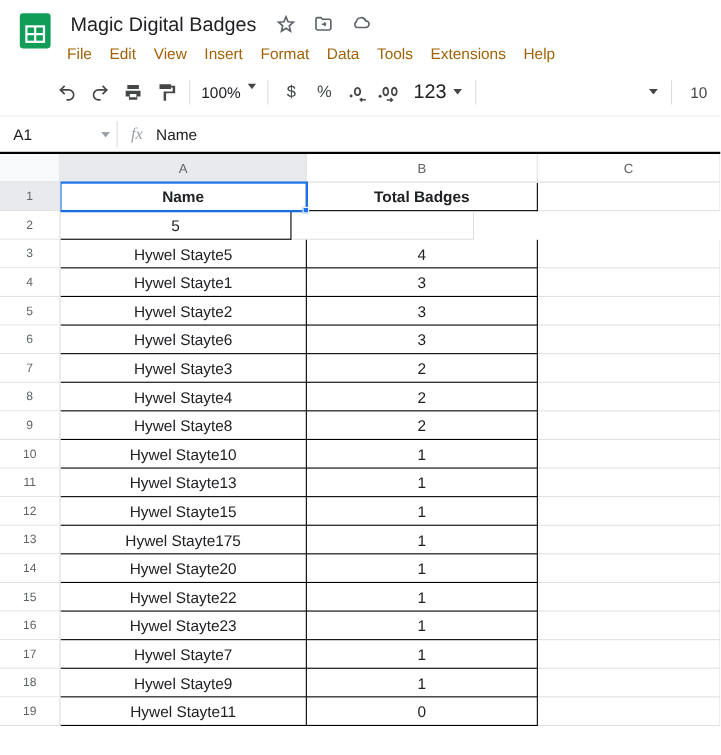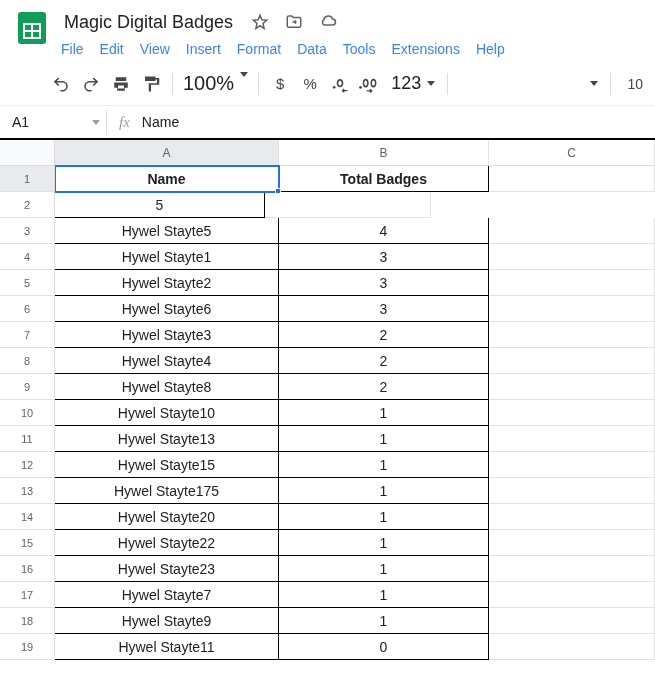--- a/index.html
+++ b/index.html
@@ -5,25 +5,25 @@
   * { box-sizing: border-box; }
   html, body { margin:0; padding:0; font-family: Arial, "Helvetica Neue", sans-serif; font-size:13px; color:#202124; background:#fff; width:655px; }
   .titlebar { display:flex; align-items:flex-start; padding:8px 12px 0 12px; }
   .logo { width:40px; height:40px; display:flex; align-items:center; justify-content:center; margin-right:8px; flex-shrink:0; }
   .logo svg { width:36px; height:36px; }
   .title-stack { display:flex; flex-direction:column; }
   .title-row { display:flex; align-items:center; height:28px; }
   .doc-title { font-size:18px; color:#202124; padding:2px 6px; margin-left:-2px; }
   .title-icon { width:26px; height:26px; margin-left:8px; display:flex; align-items:center; justify-content:center; color:#5f6368; border-radius:50%; }
   .menubar { display:flex; gap:2px; height:26px; align-items:center; margin-left:-6px; }
-  .menu-item { font-size:14px; color:#3b82f6; padding:2px 7px; border-radius:4px; }
+  .menu-item { font-size:14px; color:#a16207; padding:2px 7px; border-radius:4px; }
   .toolbar { display:flex; align-items:center; padding:6px 12px 6px 46px; border-bottom:1px solid #eee; height:44px; color:#444746; }
   .tbtn { width:30px; height:30px; display:flex; align-items:center; justify-content:center; border-radius:4px; color:#444746; }
   .tsep { width:1px; height:22px; background:#dadce0; margin:0 6px; }
-  .zoom { display:flex; align-items:flex-start; font-size:20px; color:#202124; padding:0 4px; }
+  .zoom { display:flex; align-items:flex-start; font-size:14px; color:#202124; padding:0 4px; }
   .dd-caret { margin-left:6px; }
   .format-box { display:flex; align-items:center; font-size:18px; color:#202124; padding:0 6px; }
   .spacer { flex:1; }
   .fontsize { font-size:14px; margin-left:10px; }
   .namebox-row { display:flex; align-items:center; height:34px; border-bottom:2px solid #000000; }
   .namebox { width:106px; display:flex; align-items:center; padding-left:12px; font-size:14px; color:#202124; position:relative; }
   .namebox .dd-caret { position:absolute; right:6px; }
   .fx-sep { width:1px; height:24px; background:#dadce0; }
   .fx { padding:0 12px; font-style:italic; color:#9aa0a6; font-size:15px; font-family:serif;}
   .fx-val { font-size:14px; color:#202124;}

